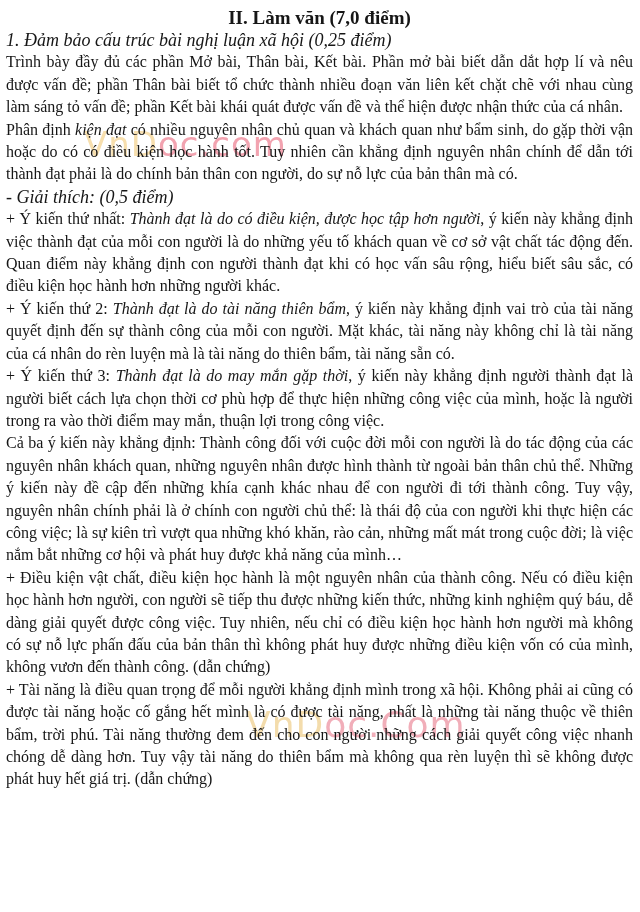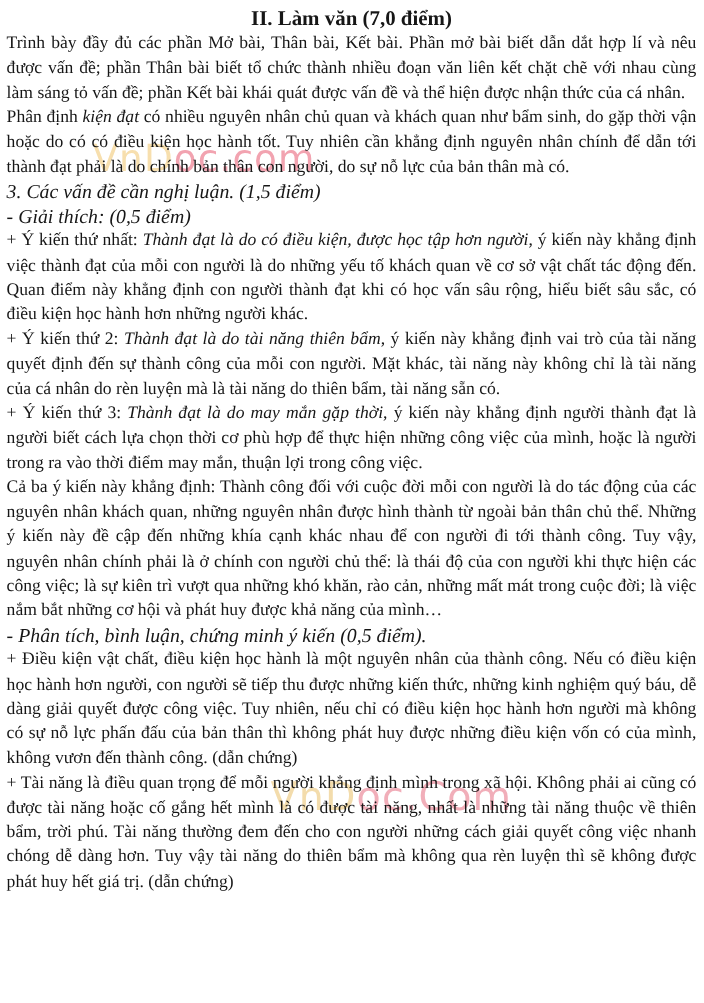--- a/index.html
+++ b/index.html
@@ -67,26 +67,25 @@
   <div class="watermark watermark-top">
     <span style="color: rgb(247, 223, 174);">VnD</span><span style="color: rgb(242, 163, 176);">oc.com</span>
   </div>
 
   <div class="watermark watermark-middle">
     <span style="color: rgb(242, 215, 158);">VnD</span><span style="color: rgb(239, 160, 173);">oc.Com</span>
   </div>
 
   <div class="doc-content">
       <p class="bold-heading"><span>II. Làm văn (7,0 điểm)</span></p>
+      <p class="italic-heading"><em>1. Đảm bảo cấu trúc bài nghị luận xã hội (0,25 điểm)</em></p>
       <p class="body"><span>Trình bày đầy đủ các phần Mở bài, Thân bài, Kết bài. Phần mở bài biết dẫn dắt hợp lí và nêu được vấn đề; phần Thân bài biết tổ chức thành nhiều đoạn văn liên kết chặt chẽ với nhau cùng làm sáng tỏ vấn đề; phần Kết bài khái quát được vấn đề và thể hiện được nhận thức của cá nhân.</span></p>
       <p class="body"><span>Phân định </span><em>kiện đạt</em><span> có nhiều nguyên nhân chủ quan và khách quan như bẩm sinh, do gặp thời vận hoặc do có có điều kiện học hành tốt. Tuy nhiên cần khẳng định nguyên nhân chính để dẫn tới thành đạt phải là do chính bản thân con người, do sự nỗ lực của bản thân mà có.</span></p>
-      <p class="italic-heading"><em>3. Các vấn đề cần nghị luận. (1,5 điểm)</em></p>
       <p class="italic-heading"><em>- Giải thích: (0,5 điểm)</em></p>
       <p class="body"><span>+ Ý kiến thứ nhất: </span><em>Thành đạt là do có điều kiện, được học tập hơn người</em><span>, ý kiến này khẳng định việc thành đạt của mỗi con người là do những yếu tố khách quan về cơ sở vật chất tác động đến. Quan điểm này khẳng định con người thành đạt khi có học vấn sâu rộng, hiểu biết sâu sắc, có điều kiện học hành hơn những người khác.</span></p>
       <p class="body"><span>+ Ý kiến thứ 2: </span><em>Thành đạt là do tài năng thiên bẩm</em><span>, ý kiến này khẳng định vai trò của tài năng quyết định đến sự thành công của mỗi con người. Mặt khác, tài năng này không chỉ là tài năng của cá nhân do rèn luyện mà là tài năng do thiên bẩm, tài năng sẵn có.</span></p>
       <p class="body"><span>+ Ý kiến thứ 3: </span><em>Thành đạt là do may mắn gặp thời</em><span>, ý kiến này khẳng định người thành đạt là người biết cách lựa chọn thời cơ phù hợp để thực hiện những công việc của mình, hoặc là người trong ra vào thời điểm may mắn, thuận lợi trong công việc.</span></p>
       <p class="body"><span>Cả ba ý kiến này khẳng định: Thành công đối với cuộc đời mỗi con người là do tác động của các nguyên nhân khách quan, những nguyên nhân được hình thành từ ngoài bản thân chủ thể. Những ý kiến này đề cập đến những khía cạnh khác nhau để con người đi tới thành công. Tuy vậy, nguyên nhân chính phải là ở chính con người chủ thể: là thái độ của con người khi thực hiện các công việc; là sự kiên trì vượt qua những khó khăn, rào cản, những mất mát trong cuộc đời; là việc nắm bắt những cơ hội và phát huy được khả năng của mình…</span></p>
-      <p class="italic-heading"><em>- Phân tích, bình luận, chứng minh ý kiến (0,5 điểm).</em></p>
       <p class="body"><span>+ Điều kiện vật chất, điều kiện học hành là một nguyên nhân của thành công. Nếu có điều kiện học hành hơn người, con người sẽ tiếp thu được những kiến thức, những kinh nghiệm quý báu, dễ dàng giải quyết được công việc. Tuy nhiên, nếu chỉ có điều kiện học hành hơn người mà không có sự nỗ lực phấn đấu của bản thân thì không phát huy được những điều kiện vốn có của mình, không vươn đến thành công. (dẫn chứng)</span></p>
       <p class="body"><span>+ Tài năng là điều quan trọng để mỗi người khẳng định mình trong xã hội. Không phải ai cũng có được tài năng hoặc cố gắng hết mình là có được tài năng, nhất là những tài năng thuộc về thiên bẩm, trời phú. Tài năng thường đem đến cho con người những cách giải quyết công việc nhanh chóng dễ dàng hơn. Tuy vậy tài năng do thiên bẩm mà không qua rèn luyện thì sẽ không được phát huy hết giá trị. (dẫn chứng)</span></p>
     </div>
 
 </div>
 
 </body></html>

